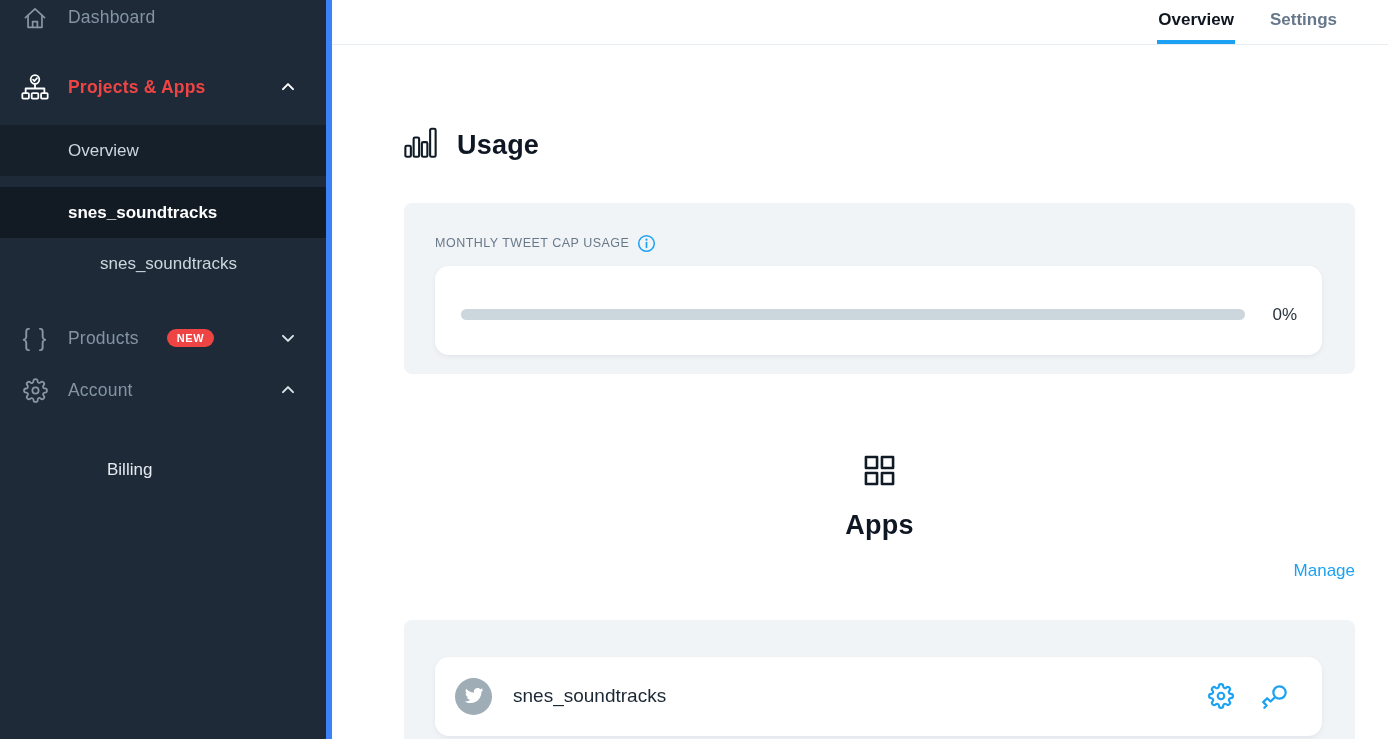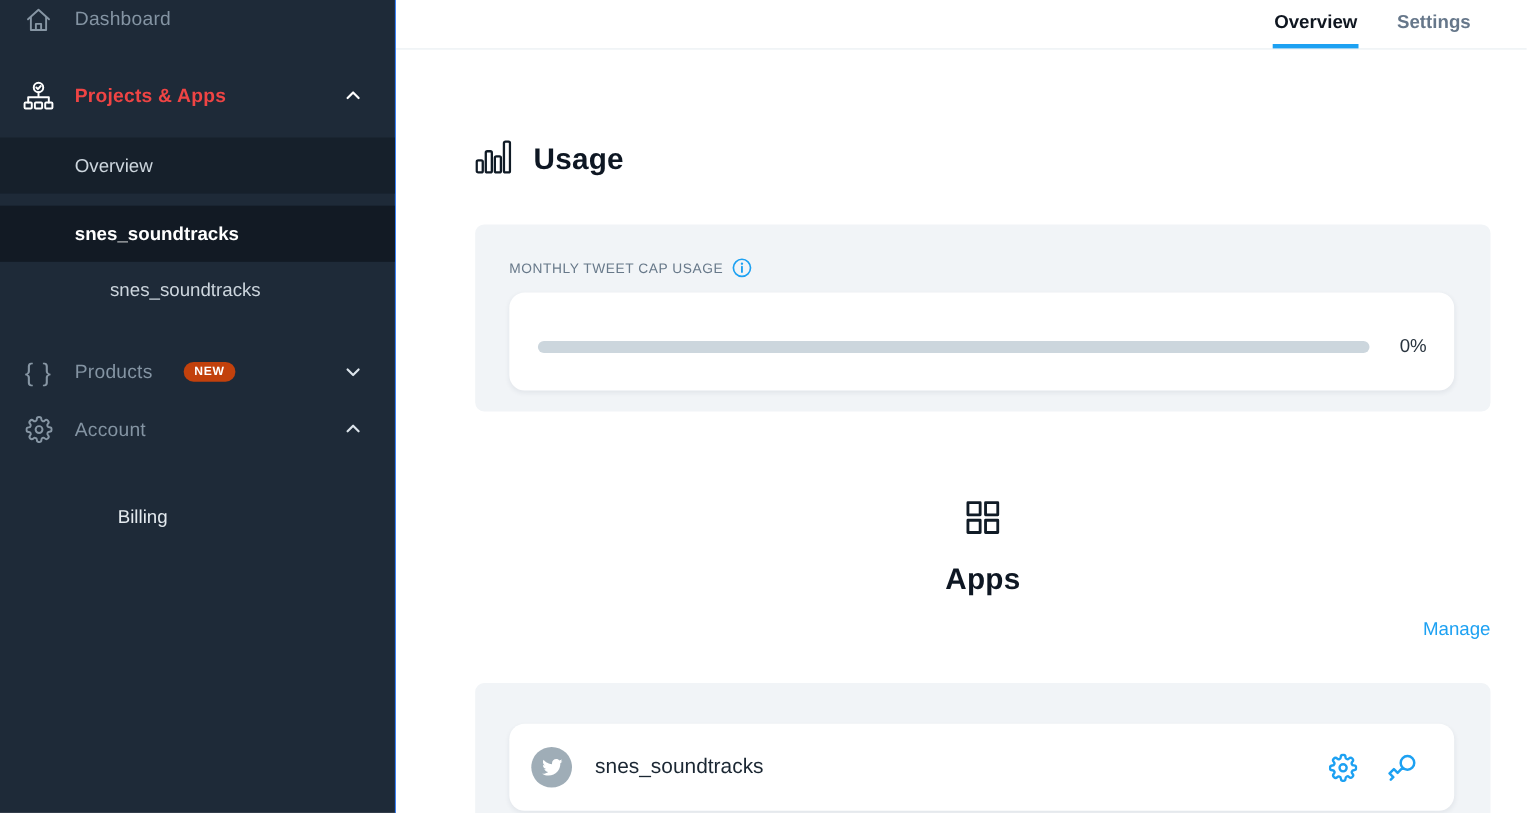--- a/index.html
+++ b/index.html
@@ -1,38 +1,38 @@
 <!DOCTYPE html>
 <html><head>
 <meta charset="utf-8">
 <style>
   * { margin:0; padding:0; box-sizing:border-box; }
   html,body { width:1388px; height:739px; overflow:hidden; }
   body { font-family:"Liberation Sans", sans-serif; display:flex; background:#fff; }
 
   
-  .sidebar { position:relative; width:360px; flex-shrink:0; background:#1e2a38; border-right:1px solid #3b82f6; }
+  .sidebar { position:relative; width:332px; flex-shrink:0; background:#1e2a38; border-right:6px solid #3b82f6; }
   .si { position:absolute; left:0; right:0; display:flex; align-items:center; cursor:pointer; }
   .si .ic { width:32px; margin-left:19px; margin-right:17px; display:flex; align-items:center; justify-content:center; }
   .si .lbl { font-size:17.5px; color:#8494a3; letter-spacing:.2px; }
   .si .lbl.white { color:#ef4444; font-weight:bold; }
   .si .chev { position:absolute; right:28px; display:flex; }
   .si-dashboard { top:-5px; height:45px; }
   .si-projects  { top:62px; height:50px; }
   .si-overview  { top:125px; height:51px; background:#16202b; padding-left:68px; }
   .si-project   { top:187px; height:51px; background:#121a24; padding-left:68px; }
   .si-app       { top:238px; height:52px; padding-left:100px; }
   .si-products  { top:312px; height:52px; }
   .si-account   { top:364px; height:52px; }
   .si-billing   { top:444px; height:52px; padding-left:107px; }
   .sub-lbl  { font-size:17px; color:#cdd6de; }
   .sub-lbl.selected { color:#ffffff; font-weight:bold; }
   .sub-lbl.billing { color:#e4eaef; }
   .braces { font-size:23px; color:#8796a4; font-weight:400; letter-spacing:1px; }
-  .badge-new { margin-left:28px; background:#c2410c; color:#fff; font-size:11px; font-weight:bold;
+  .badge-new { margin-left:28px; background:#ef4444; color:#fff; font-size:11px; font-weight:bold;
                letter-spacing:.6px; padding:4px 10px 3px; border-radius:10px; line-height:1; }
 
   
   .main { flex:1; display:flex; flex-direction:column; background:#fff; }
   .topbar { height:45px; flex-shrink:0; border-bottom:1px solid #e7edf1; display:flex;
             justify-content:flex-end; padding-right:50px; gap:34px; }
   .tab { font-size:17px; font-weight:bold; color:#66778a; padding:10px 1px 0; border-bottom:4px solid transparent; cursor:pointer; }
   .tab.active { color:#0f1620; border-bottom-color:#1da1f2; }
 
   .content { padding:0 33px 0 72px; }

